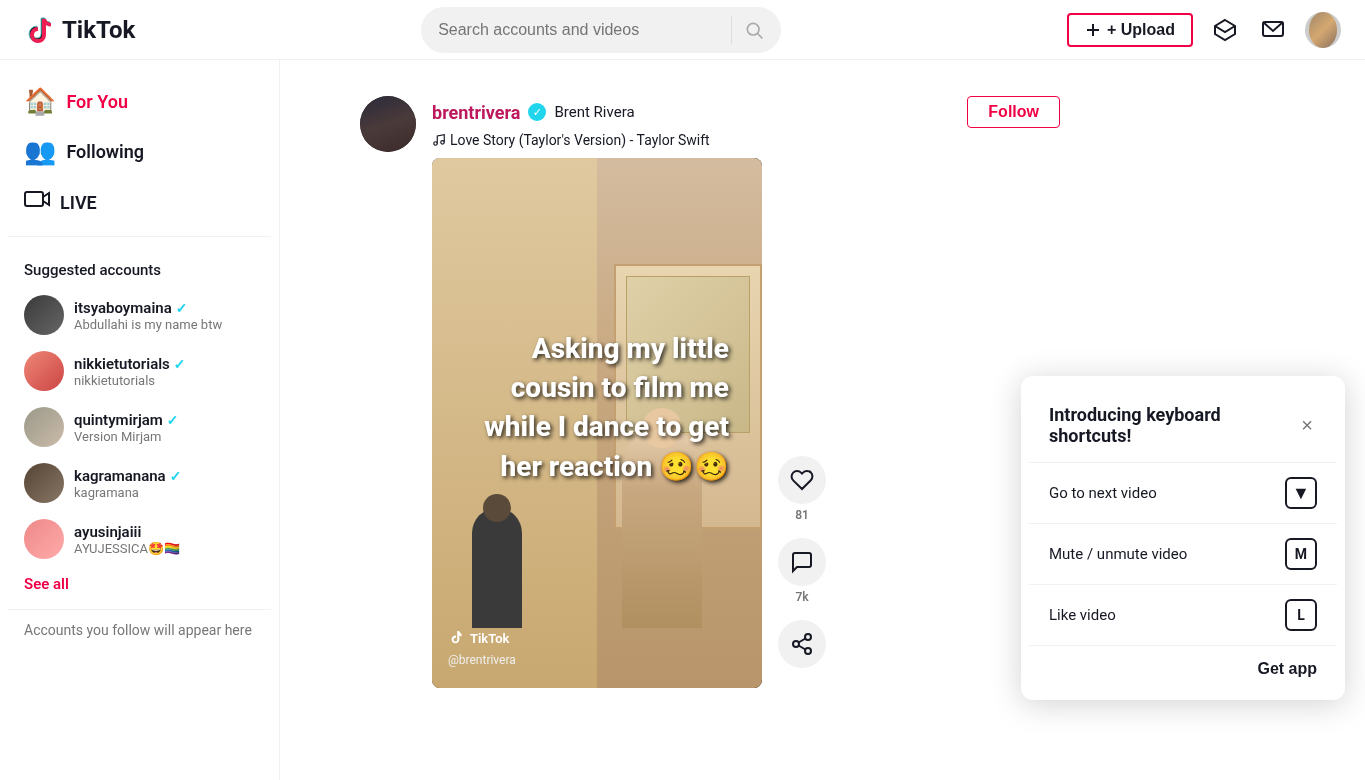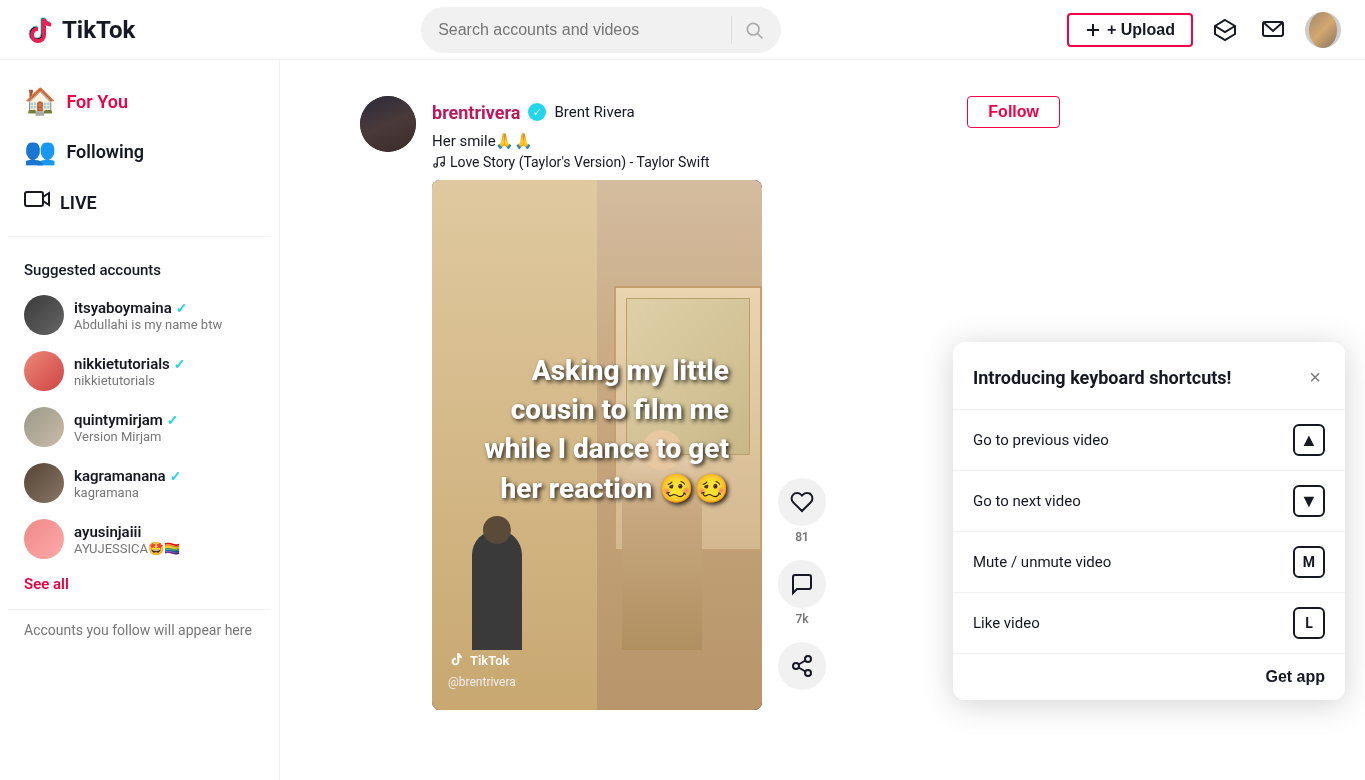--- a/index.html
+++ b/index.html
@@ -173,21 +173,21 @@
     .action-circle {
       width: 48px; height: 48px; border-radius: 50%; background: #f1f1f2;
       display: flex; align-items: center; justify-content: center; font-size: 22px;
     }
     .action-count { font-size: 12px; color: #777; font-weight: 600; }
 
     
     .shortcuts-popup {
       position: fixed; right: 20px; bottom: 80px;
       background: #fff; border-radius: 12px; box-shadow: 0 4px 32px rgba(0,0,0,0.18);
-      width: 392px; padding: 0; z-index: 200; overflow: hidden;
+      width: 324px; padding: 8px; z-index: 200; overflow: hidden;
     }
     .shortcuts-header {
       display: flex; align-items: center; justify-content: space-between;
       padding: 20px 20px 16px;
     }
     .shortcuts-title { font-size: 18px; font-weight: 700; color: #161823; }
     .close-btn {
       background: none; border: none; cursor: pointer; font-size: 20px; color: #777;
       display: flex; align-items: center; justify-content: center; padding: 4px;
     }
@@ -360,21 +360,20 @@
 
           <div class="video-header">
             <div style="display:flex; align-items:center; gap:8px;">
               <span class="video-author-name">brentrivera</span>
               <span class="verified-blue">✓</span>
               <span class="video-display-name">Brent Rivera</span>
             </div>
             <button class="follow-btn">Follow</button>
           </div>
 
-          <div class="video-caption">Her smile🙏🙏</div>
 
           <div class="video-music">
             <svg width="14" height="14" viewBox="0 0 24 24" fill="none" stroke="#161823" stroke-width="2">
               <path d="M9 18V5l12-2v13"></path>
               <circle cx="6" cy="18" r="3"></circle>
               <circle cx="18" cy="16" r="3"></circle>
             </svg>
             <span>Love Story (Taylor's Version) - Taylor Swift</span>
           </div>
 
@@ -451,26 +450,20 @@
 </div>
 
 <div class="shortcuts-popup">
   <div class="shortcuts-header">
     <span class="shortcuts-title">Introducing keyboard shortcuts!</span>
     <button class="close-btn">
       <span>×</span>
     </button>
   </div>
 
-  <div class="shortcut-row">
-    <span class="shortcut-label">Go to previous video</span>
-    <div class="shortcut-key">
-      <span class="shortcut-key-arrow">▲</span>
-    </div>
-  </div>
 
   <div class="shortcut-row">
     <span class="shortcut-label">Go to next video</span>
     <div class="shortcut-key">
       <span class="shortcut-key-arrow">▼</span>
     </div>
   </div>
 
   <div class="shortcut-row">
     <span class="shortcut-label">Mute / unmute video</span>

